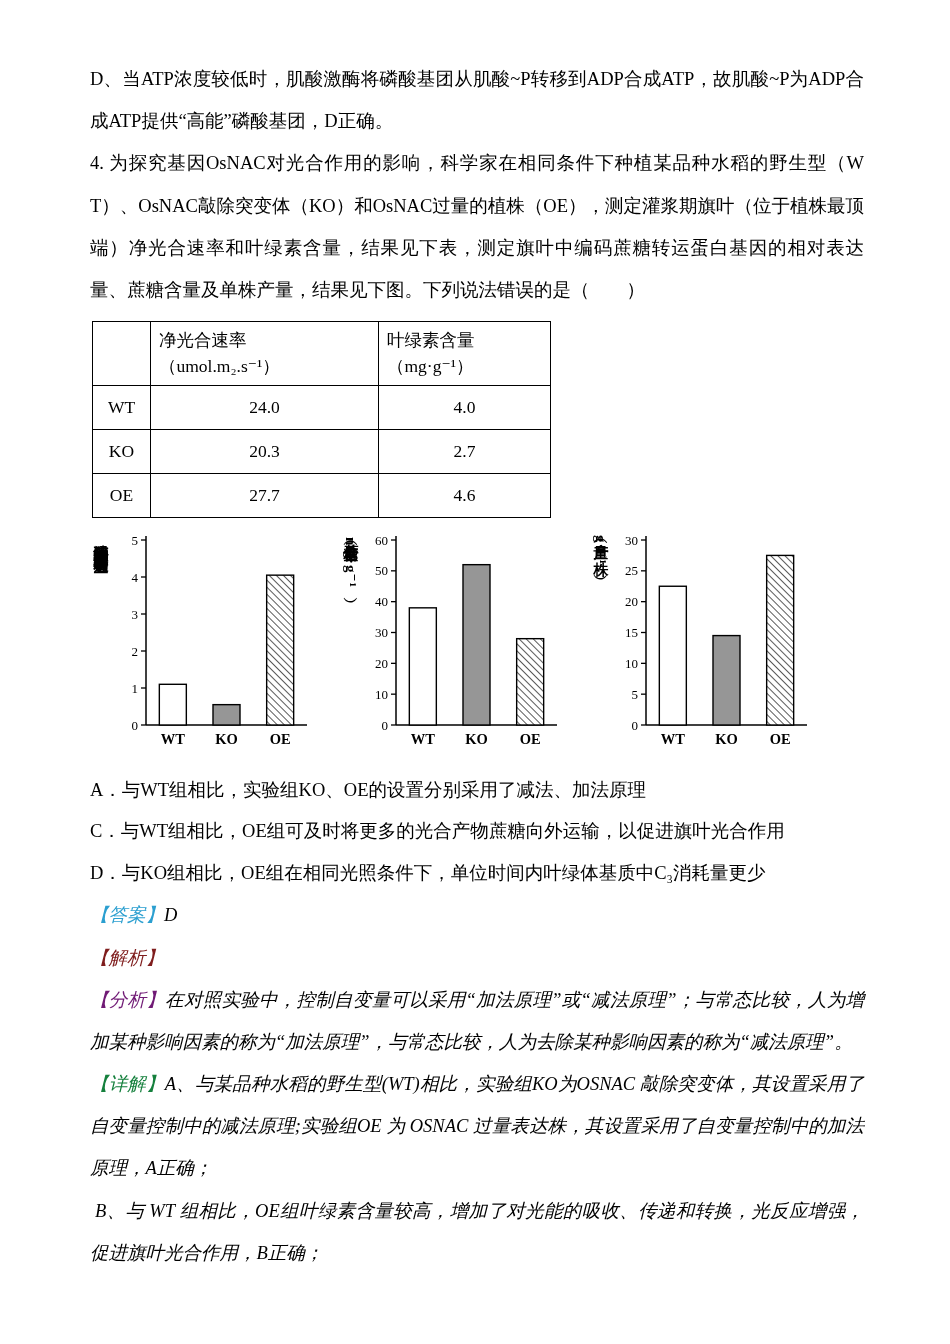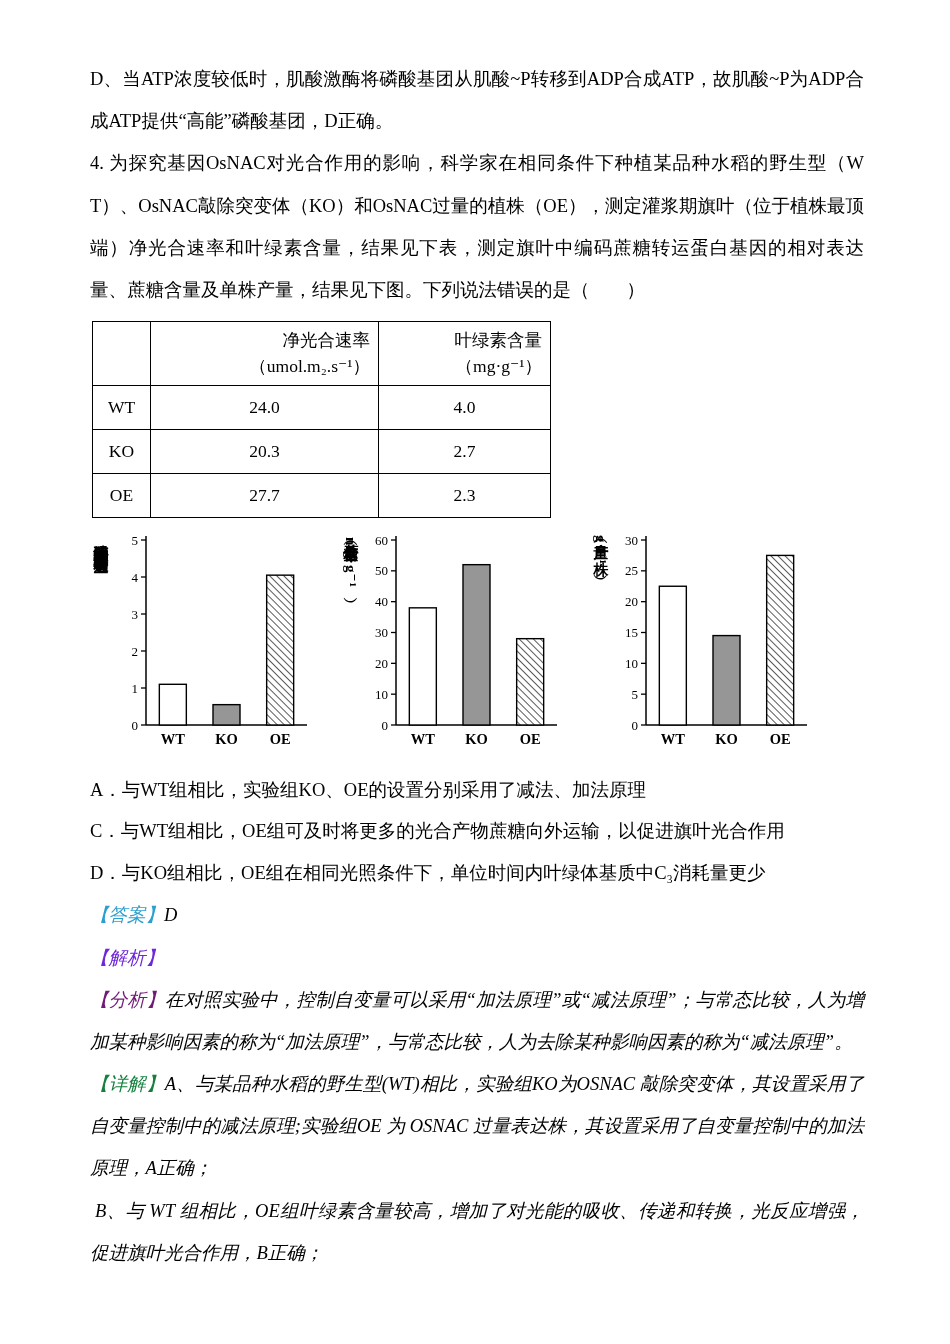--- a/index.html
+++ b/index.html
@@ -13,21 +13,21 @@
   .para {
     font-size:18.5px; line-height:2.28; text-align:justify;
     white-space:pre-wrap; word-break:break-all;
   }
   .tagline { margin-top:0px;font-style:italic; }
   
   table.data-table { border-collapse:collapse; margin:10px 0 12px 2px; table-layout:fixed; }
   table.data-table td {
     border:1.5px solid #000; font-size:17.5px; padding:5px 8px; vertical-align:middle;
   }
-  td.hcell { text-align:right; line-height:1.5; padding:8px 8px 8px 12px; }
+  td.hcell { text-align:left; line-height:1.5; padding:8px 8px 8px 12px; }
   td.lcell { text-align:center; height:44px; }
   td.vcell { text-align:center; height:44px;margin-left:17px; }
   
   .charts { display:flex; align-items:flex-end; gap:30px; margin:10px 0 18px 2px; }
   .chart { display:flex; align-items:flex-start; }
   .ylabel {
     writing-mode:vertical-lr; text-orientation:mixed;
     font-size:15px; font-weight:bold; letter-spacing:1px;
     height:196px; line-height:1.2; margin-top:2px;
   }
@@ -69,21 +69,21 @@
         <td class="vcell">4.0</td>
       </tr>
       <tr>
         <td class="lcell">KO</td>
         <td class="vcell">20.3</td>
         <td class="vcell">2.7</td>
       </tr>
       <tr>
         <td class="lcell">OE</td>
         <td class="vcell">27.7</td>
-        <td class="vcell">2.3</td>
+        <td class="vcell">4.6</td>
       </tr>
     </tbody>
   </table>
 
   <div class="charts">
     <div class="chart">
       <div class="ylabel">编码蔗糖转运蛋白基因的相对表达量</div>
       <svg width="202" height="222" viewBox="0 0 202 222">
           <defs>
             <pattern id="hatch-0" width="5" height="5" patternUnits="userSpaceOnUse" patternTransform="rotate(-45)">
@@ -182,21 +182,21 @@
   </div>
 
   <div>
     <p class="para option">A．与WT组相比，实验组KO、OE的设置分别采用了减法、加法原理</p>
     <p class="para option">C．与WT组相比，OE组可及时将更多的光合产物蔗糖向外运输，以促进旗叶光合作用</p>
     <p class="para option">D．与KO组相比，OE组在相同光照条件下，单位时间内叶绿体基质中C₃消耗量更少</p>
   </div>
 
   <p class="para tagline"><span style="color: rgb(43, 159, 208);">【答案】</span><span class="ans-val">D</span></p>
 
-  <p class="para tagline"><span style="color: #6d28d9;">【解析】</span></p>
+  <p class="para tagline"><span style="color: #7f1d1d;">【解析】</span></p>
 
   <p class="para tagline"><span style="color: #701a75;">【分析】</span><span>在对照实验中，控制自变量可以采用“加法原理”或“减法原理”；与常态比较，人为增加某种影响因素的称为“加法原理”，与常态比较，人为去除某种影响因素的称为“减法原理”。</span></p>
 
   <p class="para tagline"><span style="color: #15803d;">【详解】</span><span>A、与某品种水稻的野生型(WT)相比，实验组KO为OSNAC 敲除突变体，其设置采用了自变量控制中的减法原理;实验组OE 为 OSNAC 过量表达株，其设置采用了自变量控制中的加法原理，A正确；</span></p>
 
   <p class="para tagline"> B、与 WT 组相比，OE组叶绿素含量较高，增加了对光能的吸收、传递和转换，光反应增强，促进旗叶光合作用，B正确；</p>
 
 </div>
 
 </body></html>

